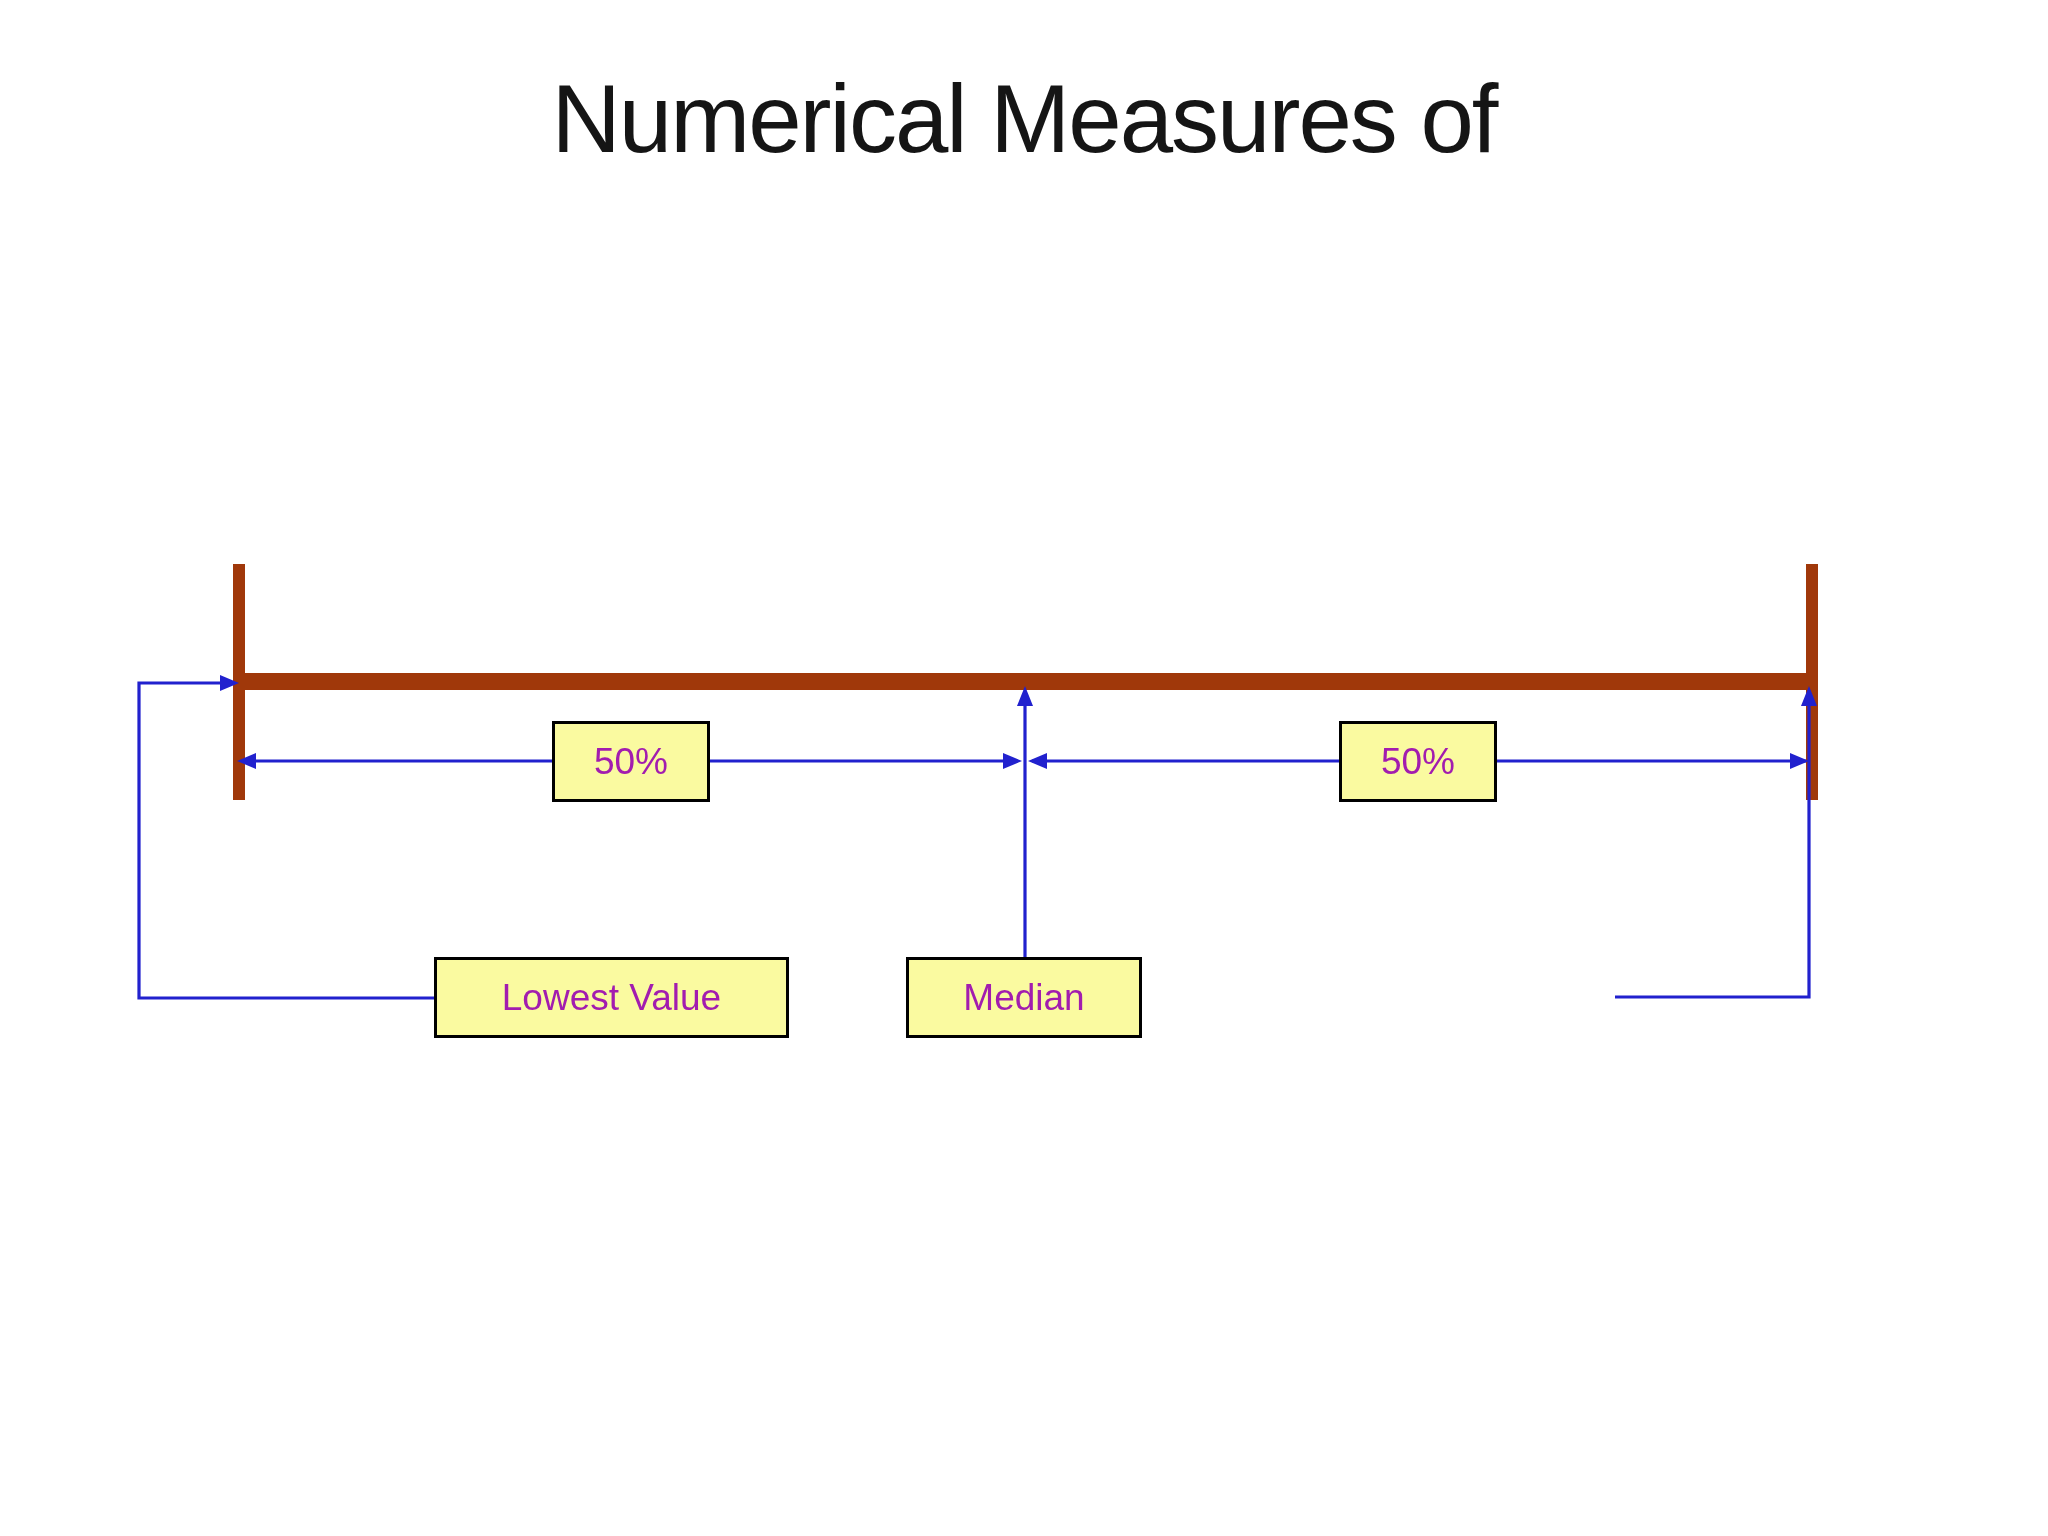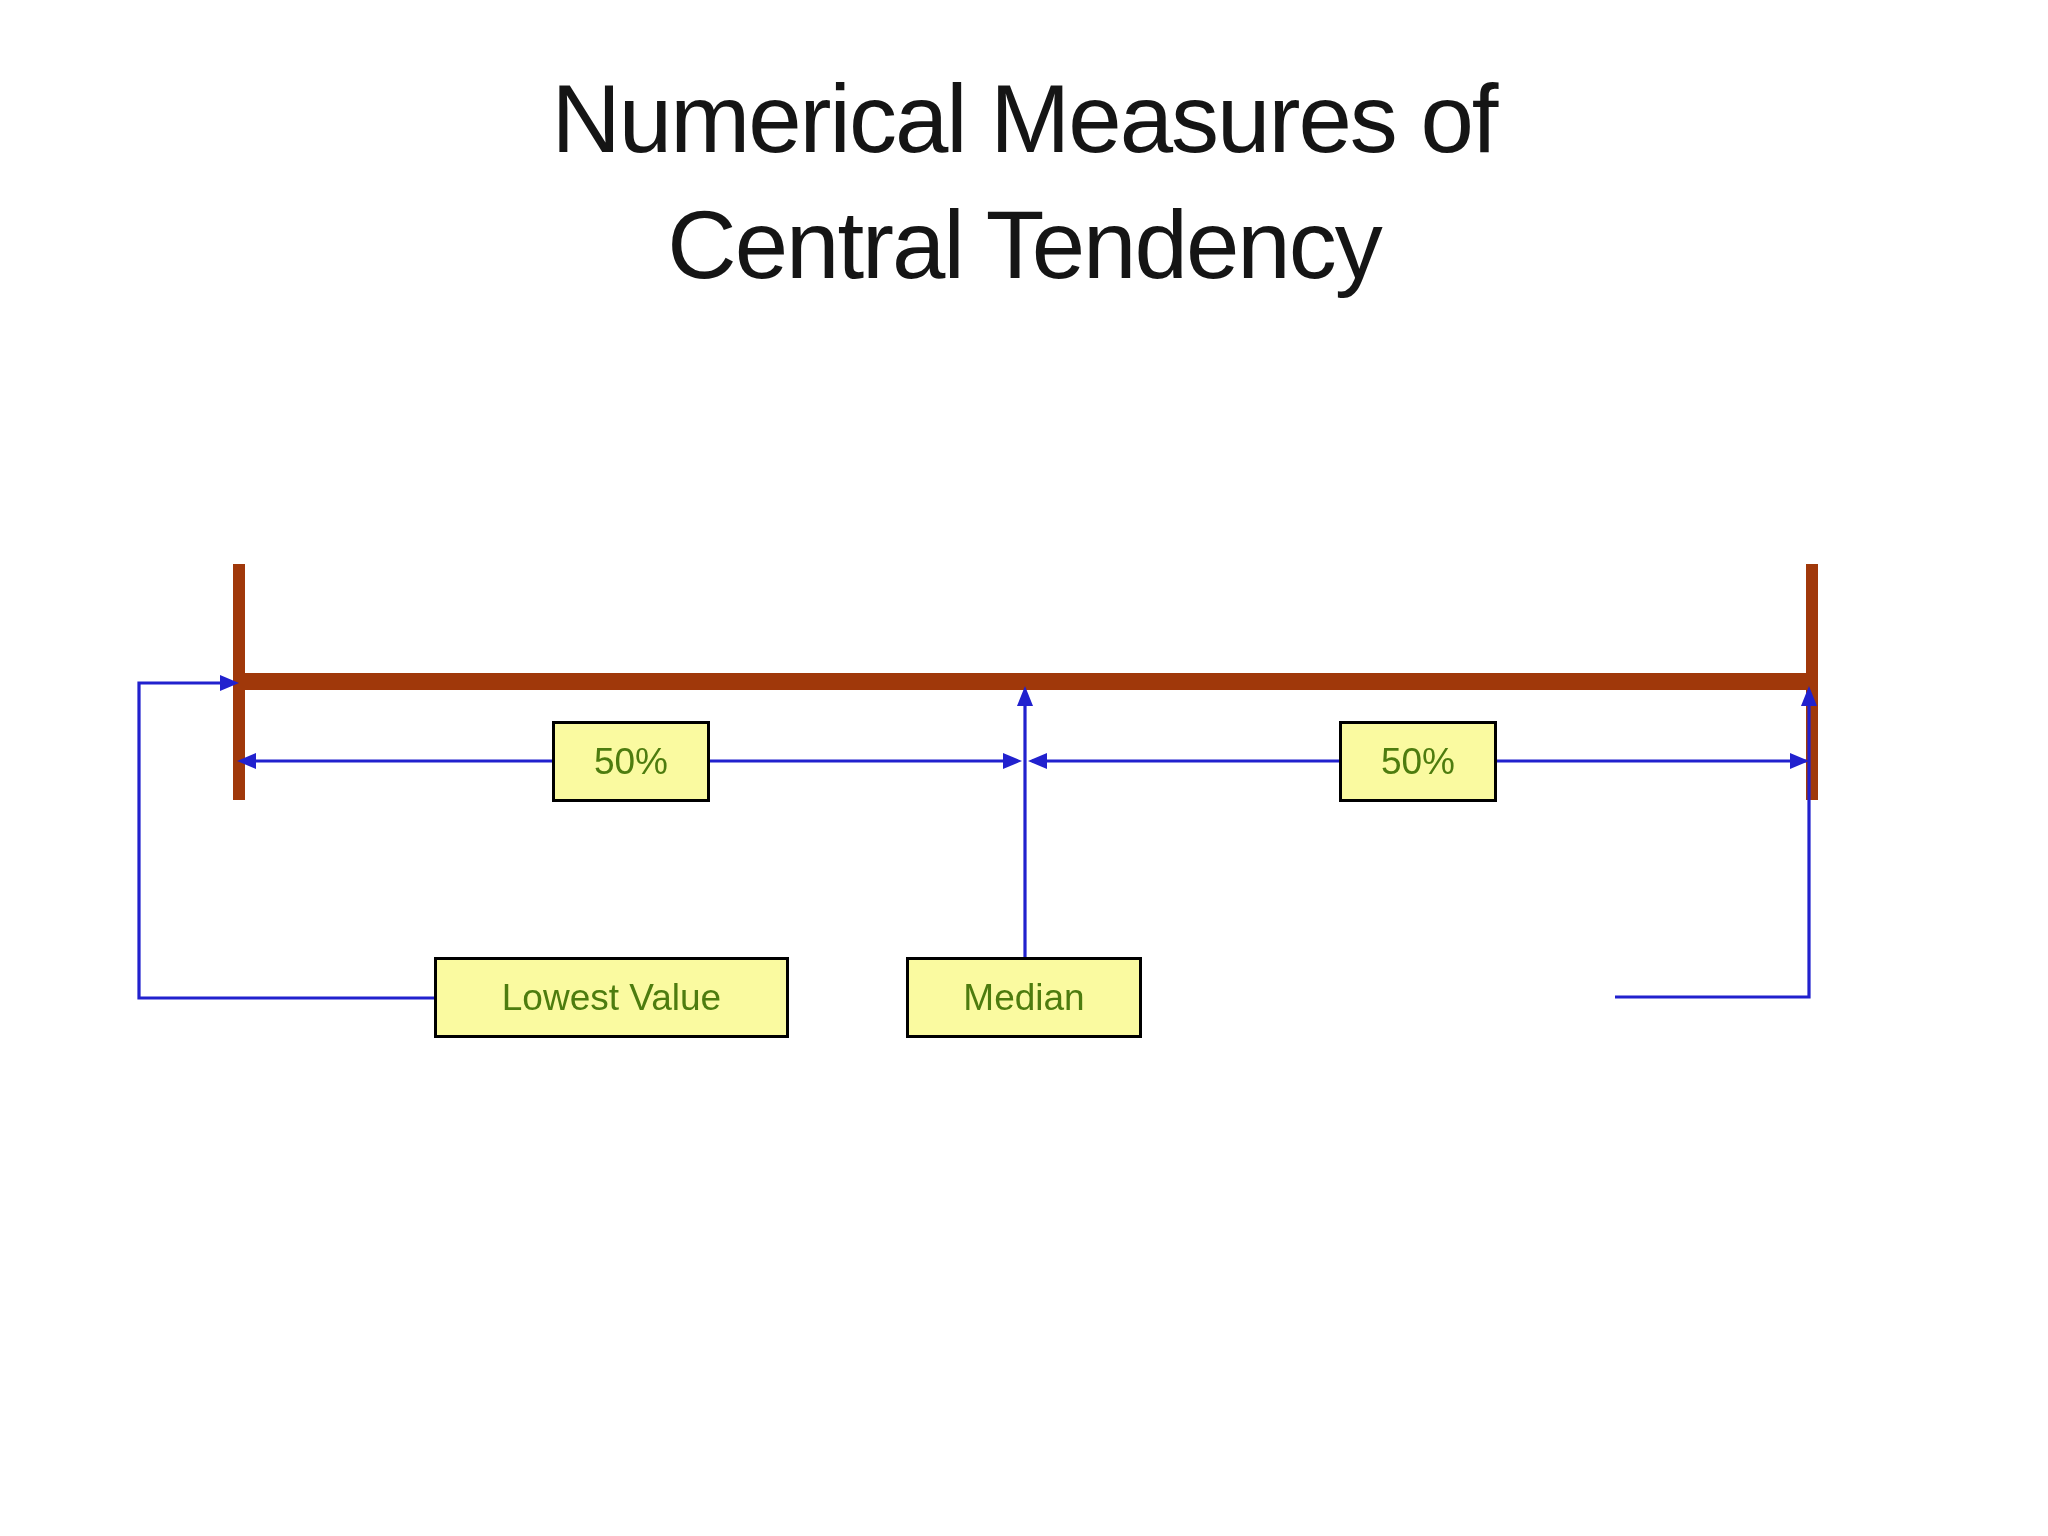--- a/index.html
+++ b/index.html
@@ -34,21 +34,21 @@
     z-index: 1;
   }
   .label-box {
     position: absolute;
     box-sizing: border-box;
     background: var(--box-fill, #fafaa0);
     border: 3px solid var(--box-border, #000);
     display: flex;
     align-items: center;
     justify-content: center;
-    color: #4d7c0f;
+    color: #a21caf;
     font-size: 37px;
     z-index: 2;
     white-space: nowrap;
   }
   .box-pct-left    { left:  552px; top: 721px; width: 158px; height: 81px; }
   .box-pct-right   { left: 1339px; top: 721px; width: 158px; height: 81px; }
   .box-lowest      { left:  434px; top: 957px; width: 355px; height: 81px; text-align: right; }
   .box-median      { left:  906px; top: 957px; width: 236px; height: 81px; }
   .box-highest     { left: 1259px; top: 957px; width: 356px; height: 81px; }
   .page-number {
@@ -73,21 +73,20 @@
     stroke: none;
   }
 </style>
 </head>
 <body>
 
 <div class="slide">
 
   <div class="title">
     <div>Numerical Measures of</div>
-    <div>Central Tendency</div>
   </div>
 
   <svg class="diagram-svg" width="2048" height="1536" viewBox="0 0 2048 1536">
 
     <rect class="red-shape" x="233" y="673" width="1584" height="17"></rect>
     <rect class="red-shape" x="233" y="564" width="12" height="236"></rect>
     <rect class="red-shape" x="1806" y="564" width="12" height="236"></rect>
 
     <polyline class="blue-line" points="434,998 139,998 139,683 222,683"></polyline>
     <polygon class="blue-head" points="239,683 220,675 220,691"></polygon>

